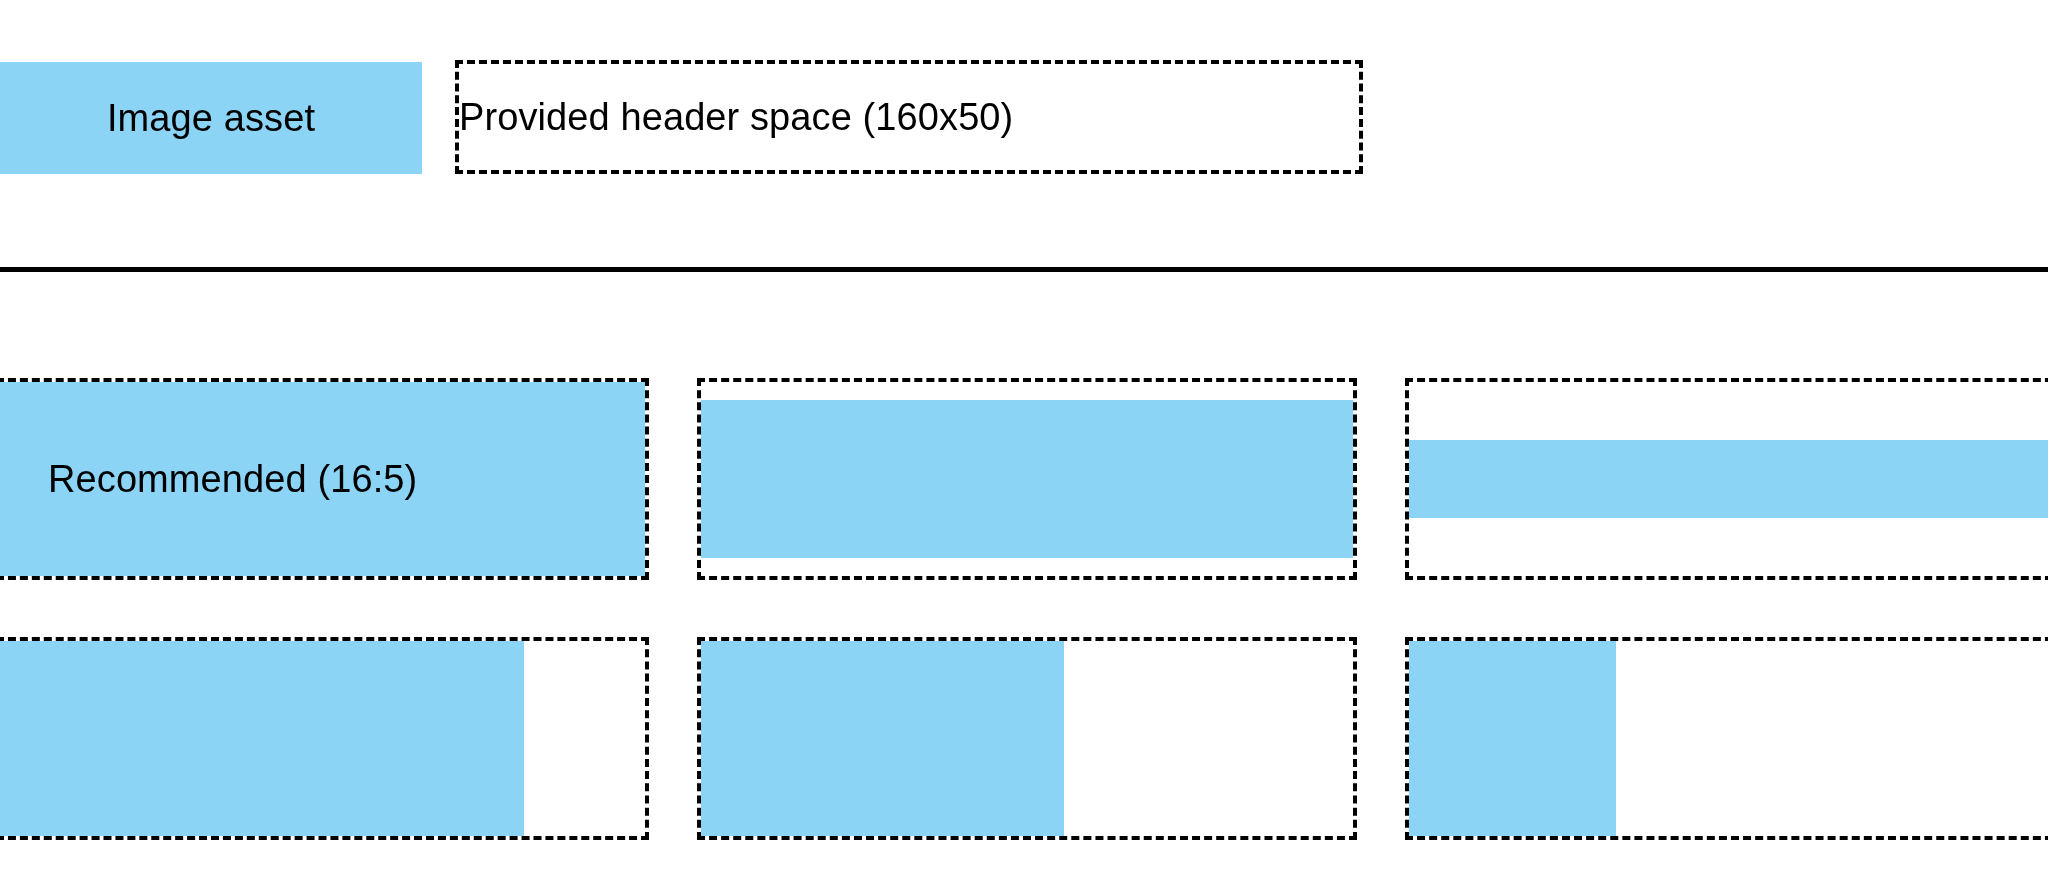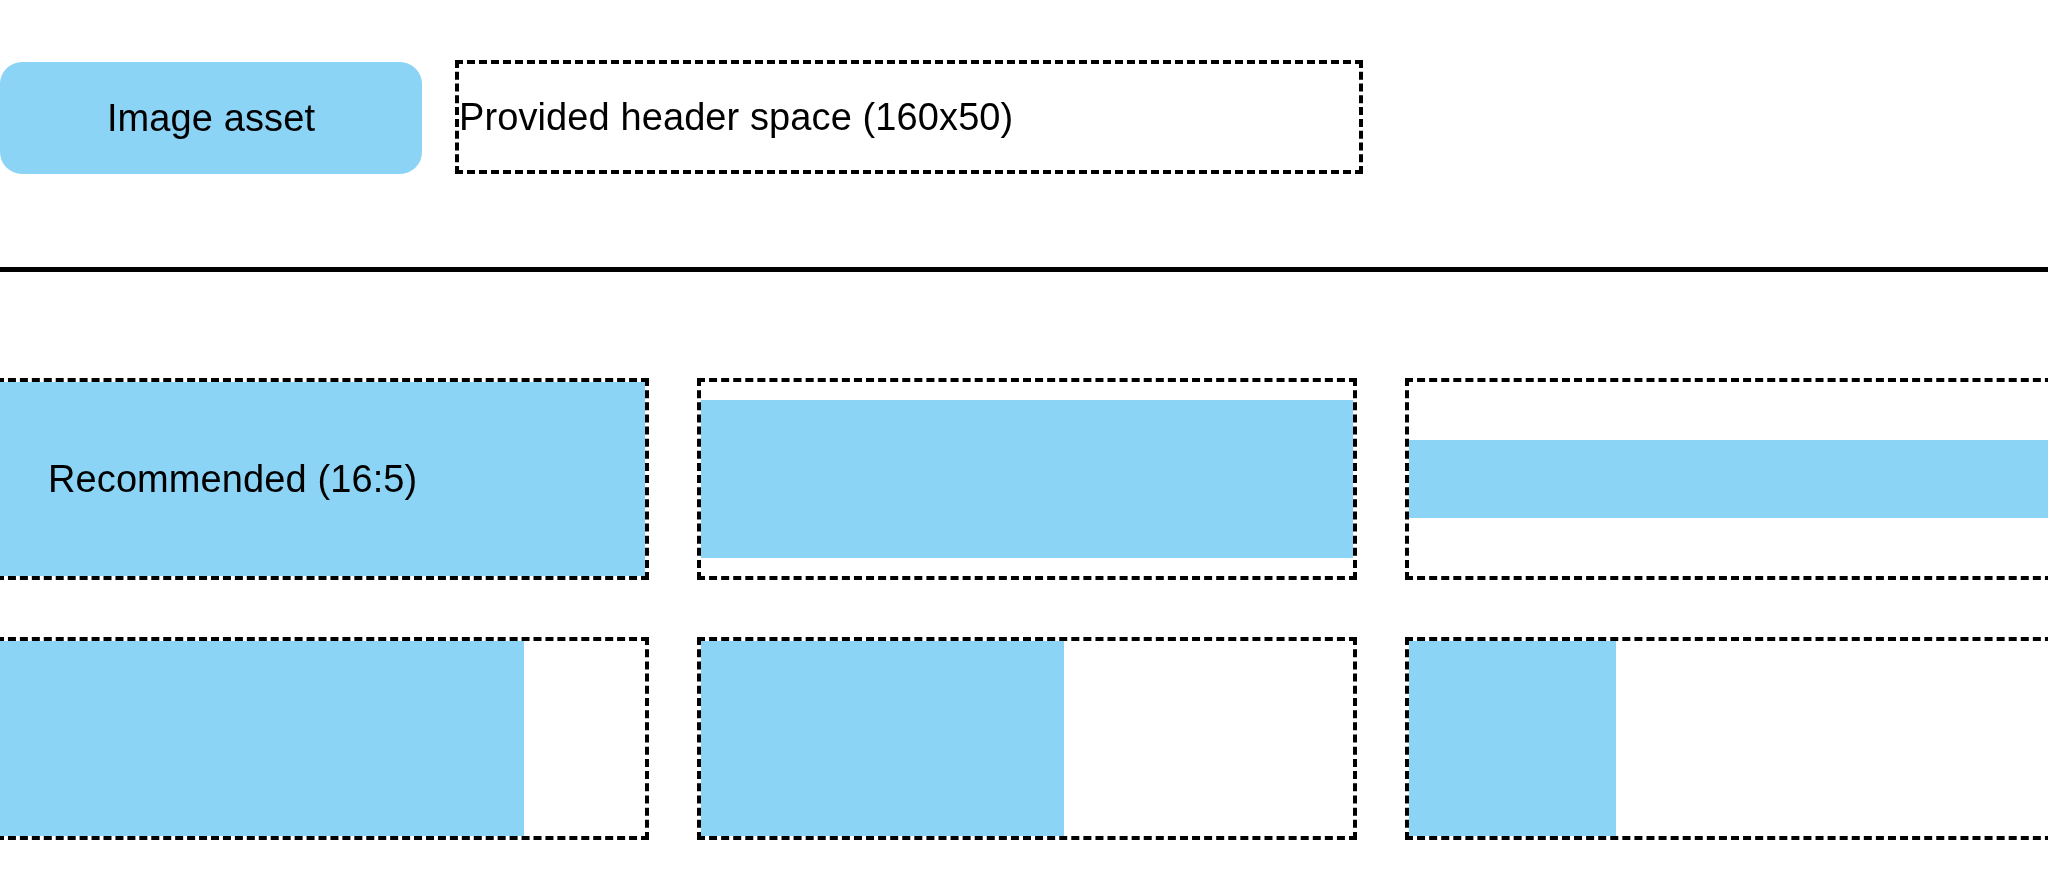--- a/index.html
+++ b/index.html
@@ -36,21 +36,20 @@
   .image-asset-swatch {
     position: absolute;
     left: 0px;
     top: 62px;
     width: 422px;
     height: 112px;
     background: #8BD4F5;
     display: flex;
     align-items: center;
     justify-content: center;
-    border-radius: 22px;
   }
   .image-asset-swatch .label {
     font-size: 38px;
     font-weight: 400;
     letter-spacing: 0.1px;
     color: #000000;
     white-space: nowrap;
   }
 
   .header-space-box {

